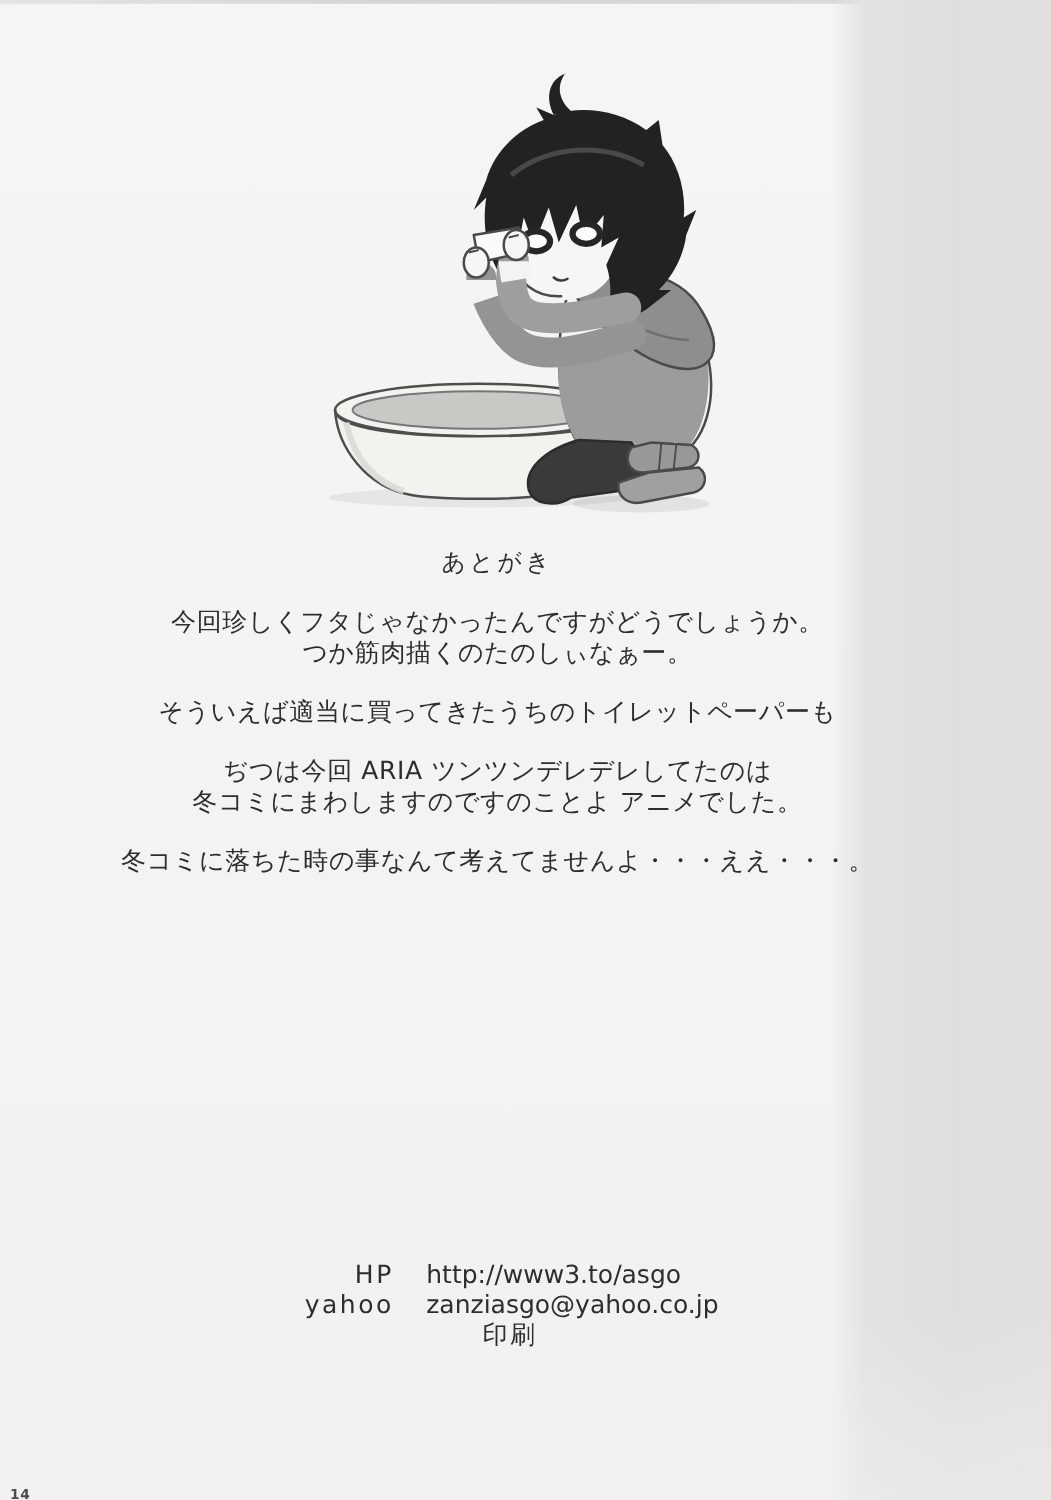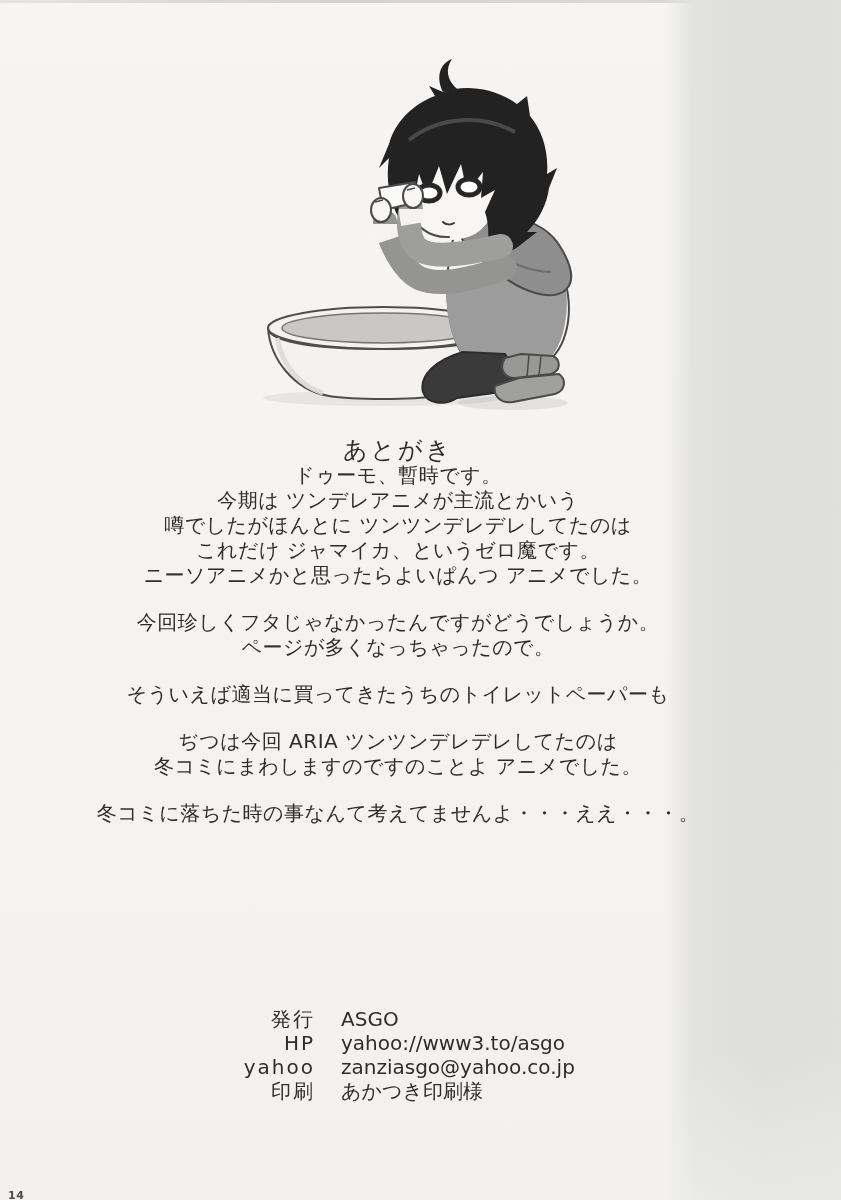--- a/index.html
+++ b/index.html
@@ -26,21 +26,21 @@
   .illustration {
     position: absolute; left: 243px; top: 56px; width: 352px; height: 358px;
   }
   .afterword {
     position: absolute; left: 60px; top: 438px; width: 676px;
     text-align: center;
     font-size: 20px; line-height: 25px;
     letter-spacing: 0.5px;
   }
   .afterword .title {
-    font-size: 24px; line-height: 25px; 
+    font-size: 19px; line-height: 25px; margin-bottom: 22px;
     letter-spacing: 3px;
   }
   .afterword .paragraph { margin-bottom: 22px; }
   .afterword .paragraph:last-child { margin-bottom: 0; }
   .colophon {
     position: absolute; left: 60px; top: 1007px; width: 676px;
     font-size: 20px; line-height: 24px;
   }
   .colophon .row {
     display: flex; justify-content: center; align-items: baseline;
@@ -136,55 +136,43 @@
       <ellipse cx="170" cy="140" rx="10" ry="12" fill="#f7f6f4" stroke="#4a4a4a" stroke-width="2"></ellipse>
       <path d="M 132,146 L 140,144 M 164,134 L 172,132" stroke="#4a4a4a" stroke-width="1.5" fill="none"></path>
     </g>
   </g>
 </svg>
 
 <div class="afterword">
   <div class="title">あとがき</div>
   <div>
       <div class="paragraph">
-        <div class="line">ドゥーモ、暫時です。</div>
-        <div class="line">今期は ツンデレアニメが主流とかいう</div>
-        <div class="line">噂でしたがほんとに ツンツンデレデレしてたのは</div>
-        <div class="line">これだけ ジャマイカ、というゼロ魔です。</div>
-        <div class="line">ニーソアニメかと思ったらよいぱんつ アニメでした。</div>
-      </div>
-      <div class="paragraph">
         <div class="line">今回珍しくフタじゃなかったんですがどうでしょうか。</div>
-        <div class="line">ページが多くなっちゃったので。</div>
+        <div class="line">つか筋肉描くのたのしぃなぁー。</div>
       </div>
       <div class="paragraph">
         <div class="line">そういえば適当に買ってきたうちのトイレットペーパーも</div>
       </div>
       <div class="paragraph">
         <div class="line">ぢつは今回 ARIA ツンツンデレデレしてたのは</div>
         <div class="line">冬コミにまわしますのですのことよ アニメでした。</div>
       </div>
       <div class="paragraph">
         <div class="line">冬コミに落ちた時の事なんて考えてませんよ・・・ええ・・・。</div>
       </div>
     </div>
 </div>
 
 <div class="colophon">
     <div class="row">
-      <span class="label">発行</span>
-      <span class="value">ASGO</span>
-    </div>
-    <div class="row">
       <span class="label">HP</span>
-      <span class="value">yahoo://www3.to/asgo</span>
+      <span class="value">http://www3.to/asgo</span>
     </div>
     <div class="row">
       <span class="label">yahoo</span>
       <span class="value">zanziasgo@yahoo.co.jp</span>
     </div>
     <div class="row">
       <span class="label">印刷</span>
-      <span class="value">あかつき印刷様</span>
     </div>
   </div>
 
 <div class="page-number">14</div>
 
 </body></html>

